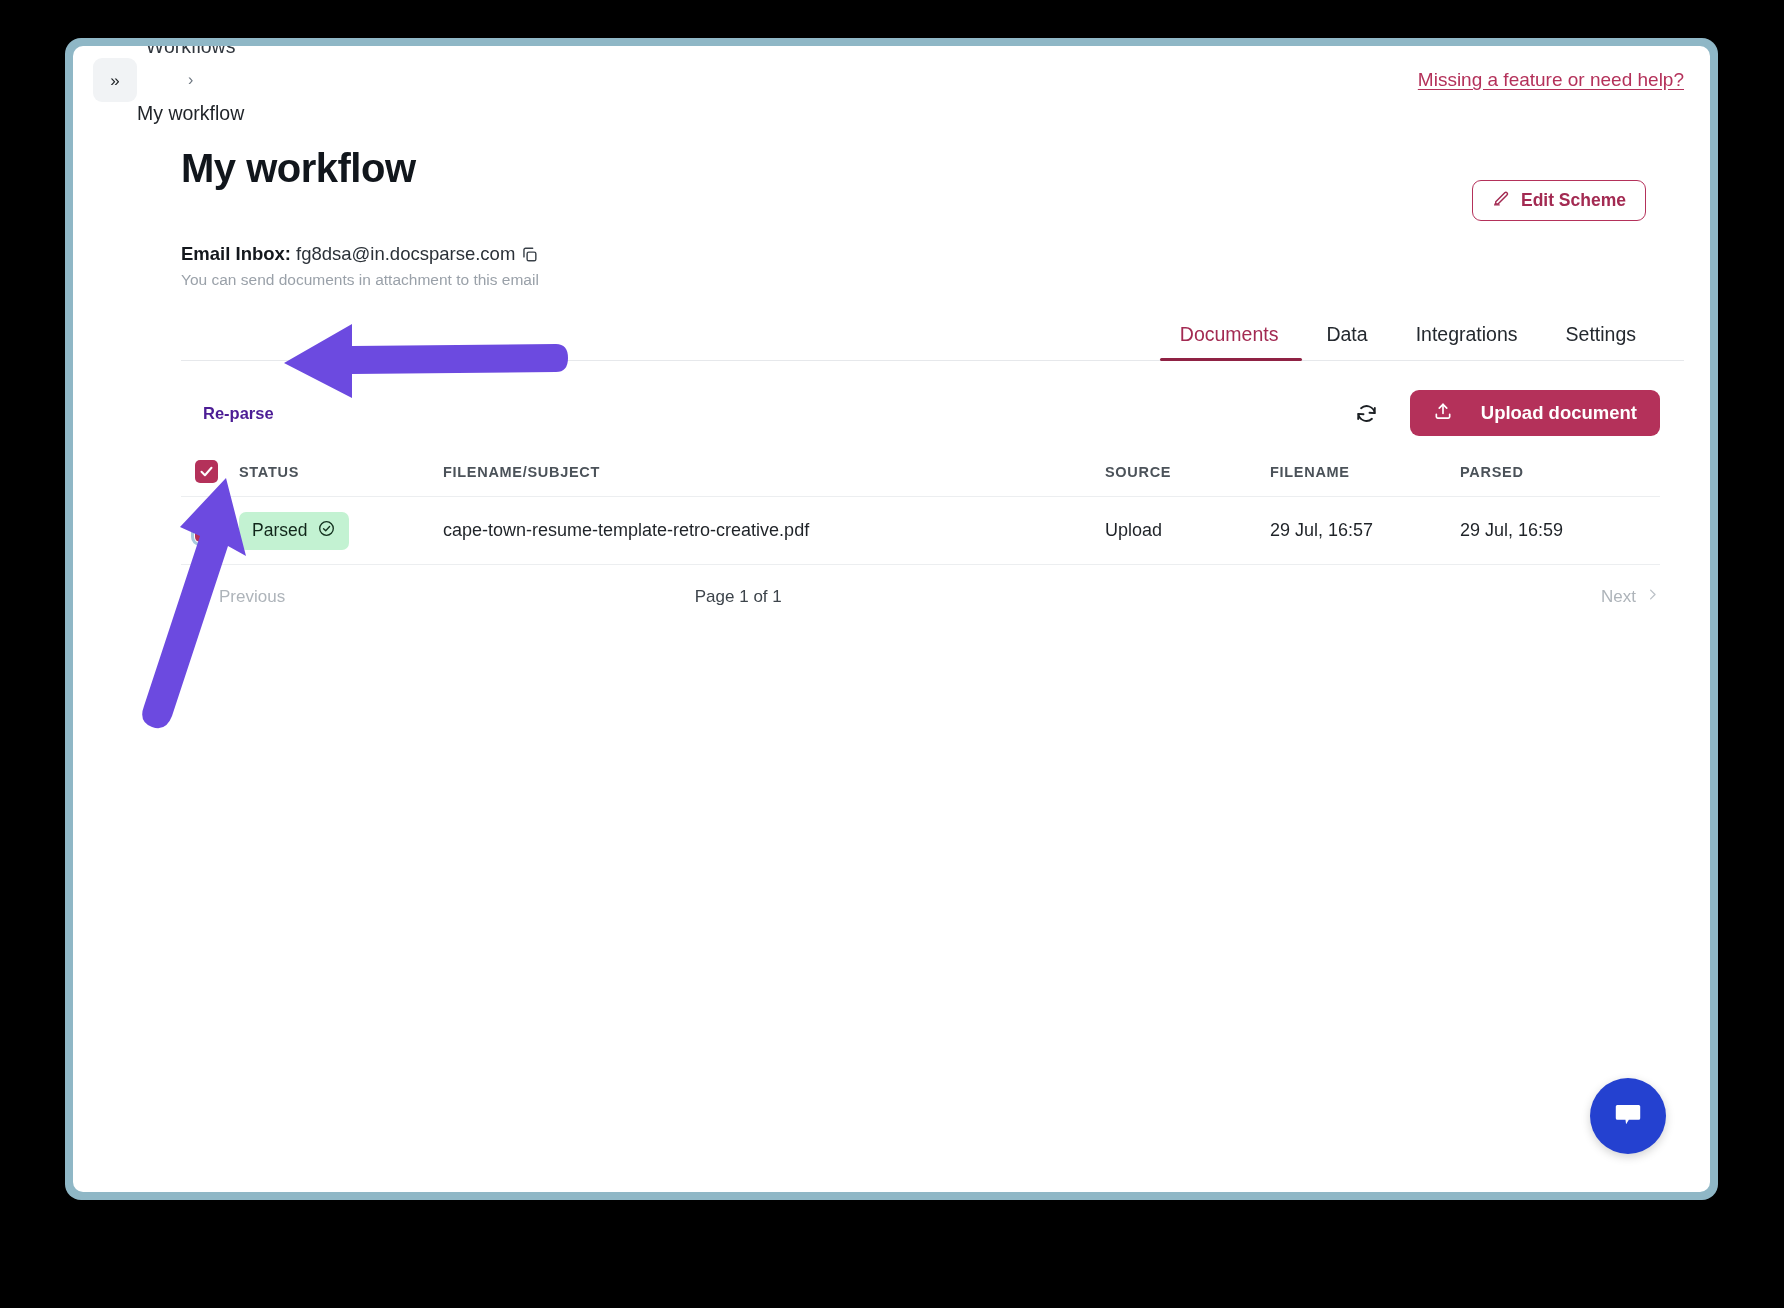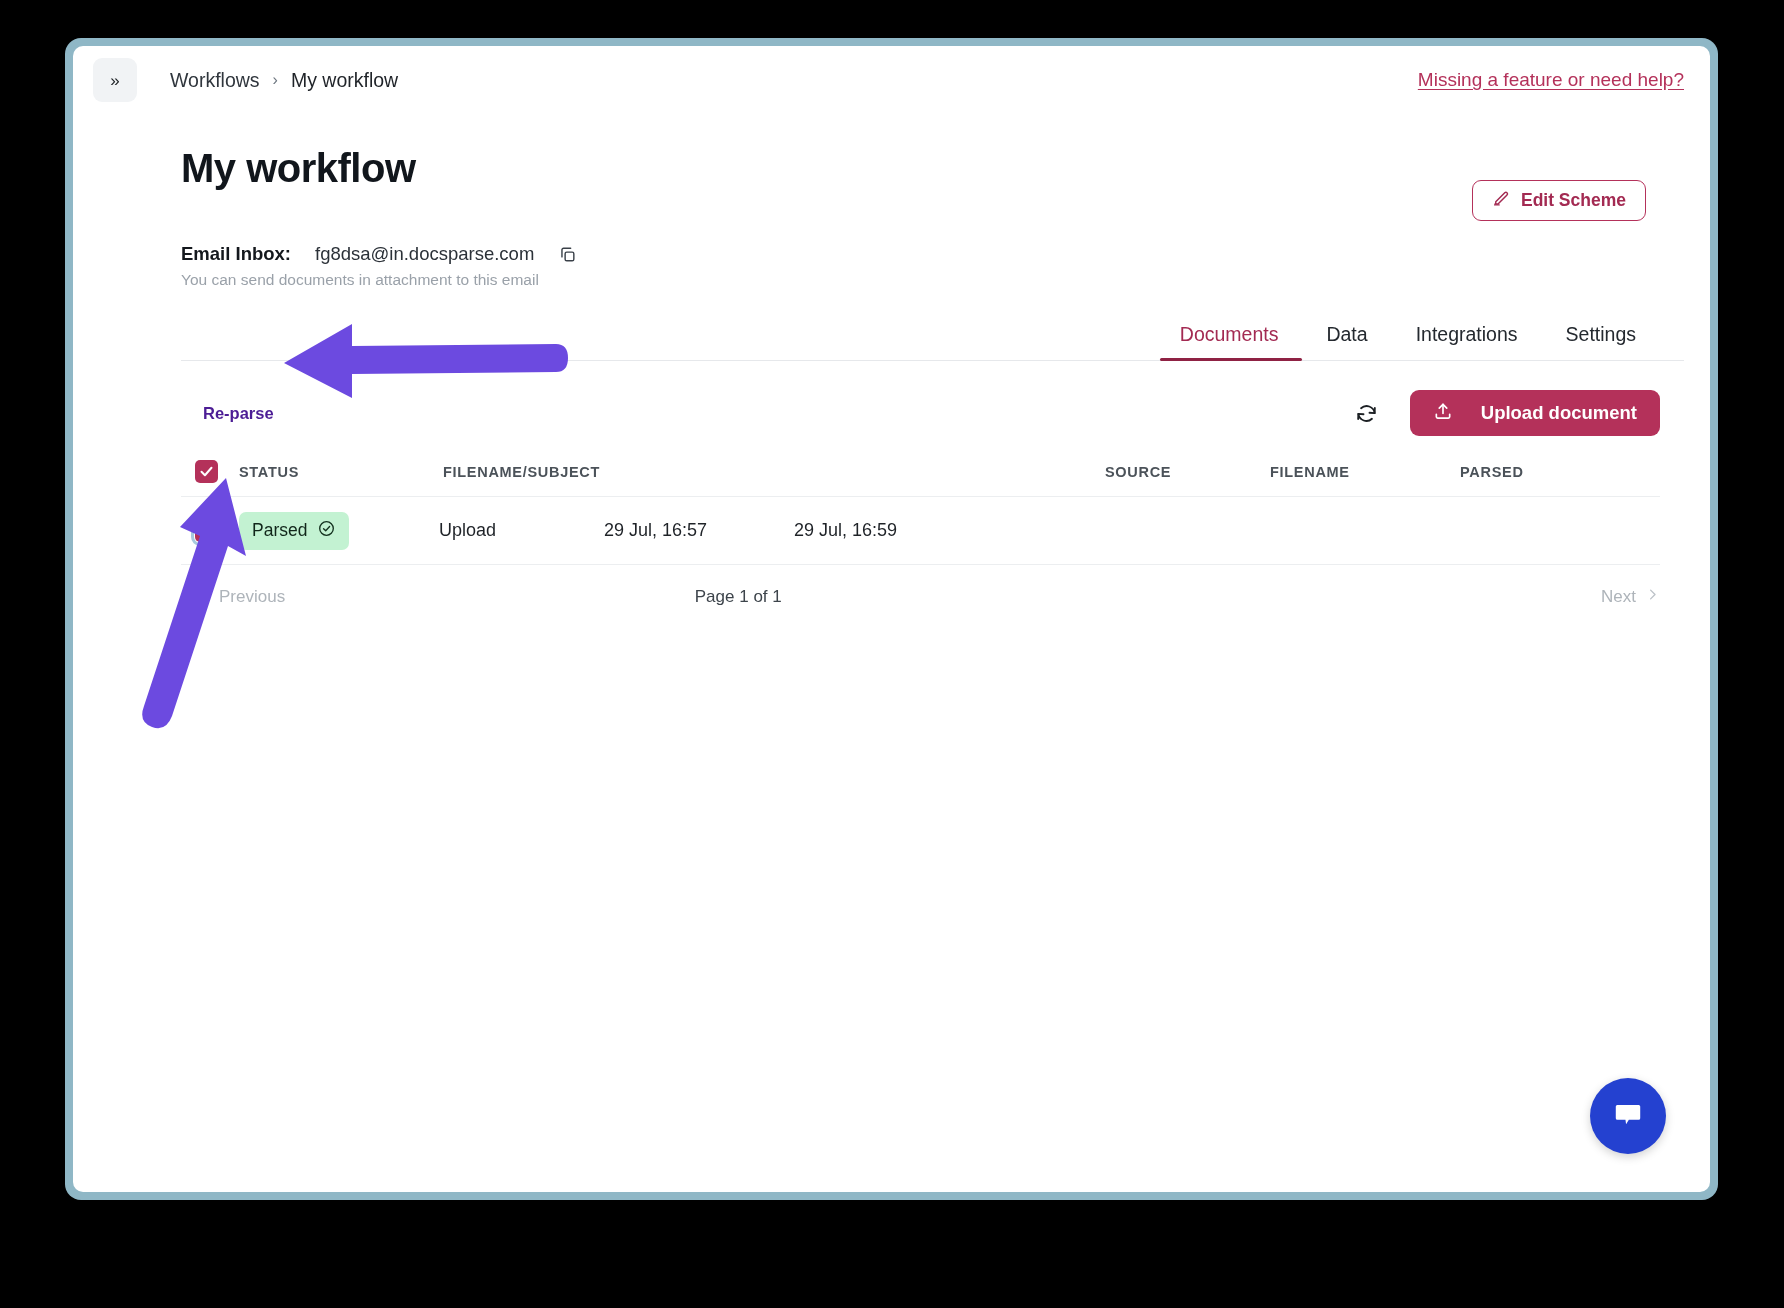--- a/index.html
+++ b/index.html
@@ -56,23 +56,23 @@
     color: #1c2024;
     font-size: 17px;
     line-height: 1;
     cursor: pointer;
     flex: none;
   }
   .breadcrumb {
     display: flex;
     align-items: center;
     gap: 13px;
-    margin-left: 33px;
     font-size: 19.5px;
     color: #1f2328;
+    flex-direction: column;
   }
   .crumb-link { color: #30363d; cursor: pointer; }
   .crumb-sep { color: #6e7781; font-size: 16px; }
   .crumb-current { color: #1f2328; }
   .help-link {
     margin-left: auto;
     font-size: 19px;
     font-weight: normal;
     color: #b4315a;
     text-decoration: underline;
@@ -115,21 +115,21 @@
     font-size: 17.5px;
     font-weight: bold;
     font-family: "Liberation Sans", sans-serif;
     cursor: pointer;
     white-space: nowrap;
   }
 
   .email-row {
     display: flex;
     align-items: center;
-    gap: 24px;
+    gap: 5px;
     margin-top: 22px;
     font-size: 18.5px;
     color: #1f2328;
   }
   .email-label { font-weight: bold; color: #14181d; }
   .email-value { color: #2b3138; }
   .copy-icon { cursor: pointer; display: inline-flex; align-items: center; color: #3a4149; }
   .email-hint {
     margin-top: 6px;
     font-size: 15.5px;
@@ -422,20 +422,21 @@
               <span class="badge-parsed">
                 <span>Parsed</span>
                 <span>
                   <svg width="19" height="19" viewBox="0 0 24 24" fill="none" stroke="#14321f" stroke-width="1.7" stroke-linecap="round" stroke-linejoin="round">
                     <circle cx="12" cy="12" r="8.6"></circle>
                     <polyline points="8.3,12.2 11,14.9 15.9,9.5"></polyline>
                   </svg>
                 </span>
               </span>
             </div>
+            <div class="c-file td">cape-town-resume-template-retro-creative.pdf</div>
             <div class="c-source td">Upload</div>
             <div class="c-uploaded td">29 Jul, 16:57</div>
             <div class="c-parsed td">29 Jul, 16:59</div>
           </div>
         </div>
 
         <div class="pagination">
           <span class="pg-prev">
             <span>
               <svg width="15" height="15" viewBox="0 0 24 24" fill="none" stroke="#bcc2c8" stroke-width="2.2" stroke-linecap="round" stroke-linejoin="round">

